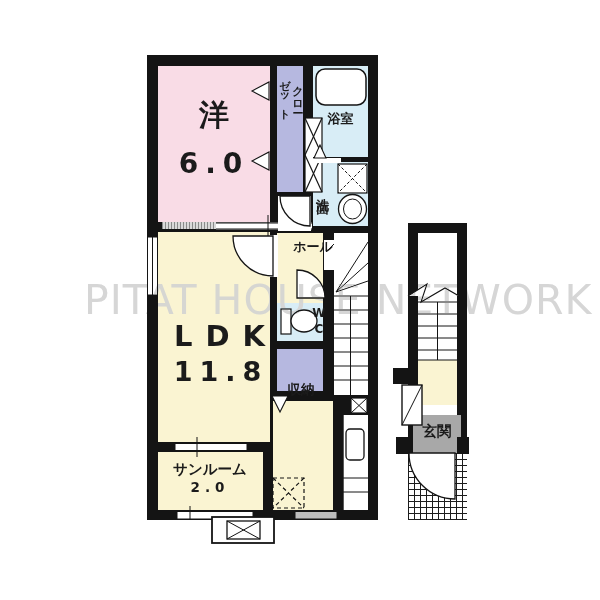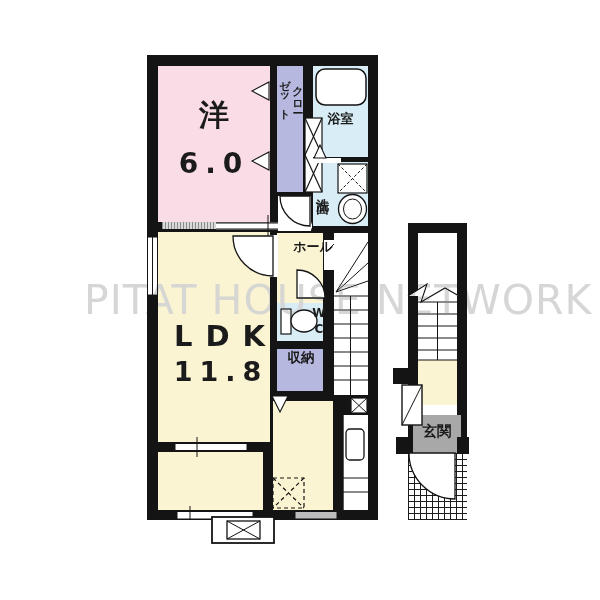--- a/index.html
+++ b/index.html
@@ -218,25 +218,29 @@
   <div class="lbl vtext" style="left:278px;top:72px;height:44px;width:26px;font-size:11px;line-height:13px;letter-spacing:2px;font-weight:600;">クローゼット</div>
 
   <div class="lbl" style="left:313px;top:112px;width:55px;font-size:13px;">浴室</div>
 
   <div class="lbl vtext" style="left:314px;top:170px;height:44px;font-size:13px;letter-spacing:4px;">洗面</div>
 
   <div class="lbl" style="left:289px;top:240px;width:48px;font-size:13px;">ホール</div>
 
   <div class="lbl vtext" style="left:311px;top:305px;height:34px;font-size:12px;letter-spacing:2px;">WC</div>
 
-  <div class="lbl" style="left:277px;top:350px;width:48px;font-size:13.5px;">収納</div>
+  <div class="lbl" style="left:277px;top:382px;width:48px;font-size:13.5px;">収納</div>
 
   <div class="lbl" style="left:158px;top:320px;width:126px;">
     <span style="font-size:29px;letter-spacing:13px;display:block;margin-left:10px;">LDK</span>
     <span style="font-size:27px;letter-spacing:7px;display:block;margin-top:3px;">11.8</span>
   </div>
 
+  <div class="lbl" style="left:155px;top:461px;width:110px;">
+    <span style="font-size:14.5px;display:block;">サンルーム</span>
+    <span style="font-size:13.5px;display:block;letter-spacing:5px;margin-top:2px;">2.0</span>
+  </div>
 
   <div class="lbl" style="left:413px;top:423px;width:48px;font-size:14.5px;">玄関</div>
 
   <div id="watermark">PITAT HOUSE NETWORK</div>
 
 </div>
 
 </body></html>

